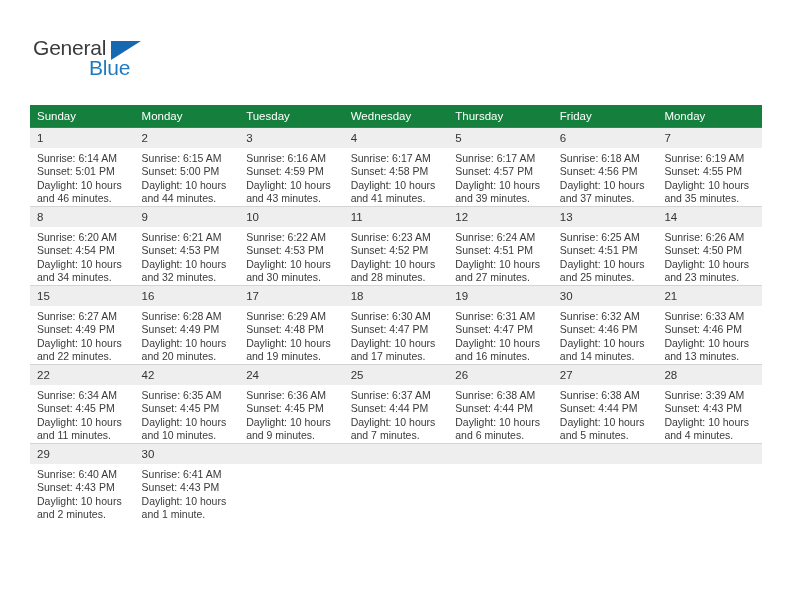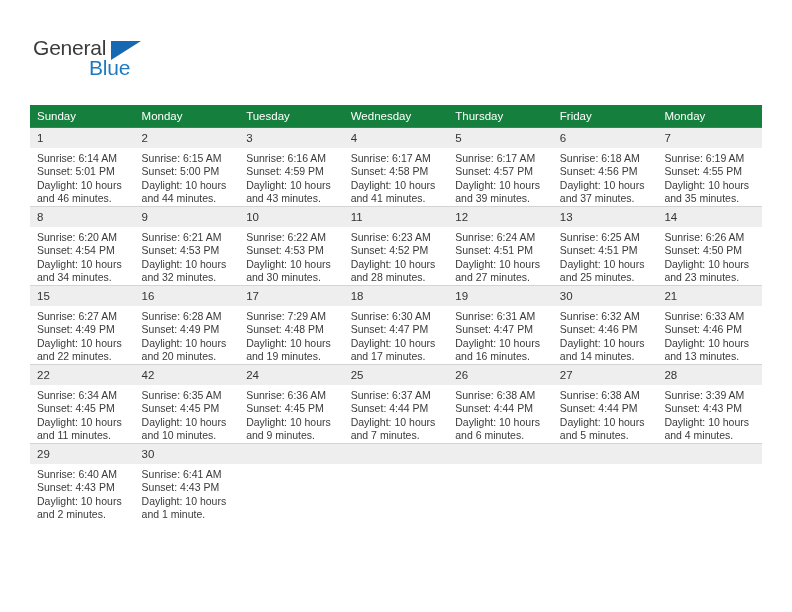--- a/index.html
+++ b/index.html
@@ -320,21 +320,21 @@
           <div class="lines">
             <div>Sunrise: 6:28 AM</div>
             <div>Sunset: 4:49 PM</div>
             <div>Daylight: 10 hours</div>
             <div>and 20 minutes.</div>
           </div>
         </td>
         <td>
           <span class="daynum">17</span>
           <div class="lines">
-            <div>Sunrise: 7:29 AM</div>
+            <div>Sunrise: 6:29 AM</div>
             <div>Sunset: 4:48 PM</div>
             <div>Daylight: 10 hours</div>
             <div>and 19 minutes.</div>
           </div>
         </td>
         <td>
           <span class="daynum">18</span>
           <div class="lines">
             <div>Sunrise: 6:30 AM</div>
             <div>Sunset: 4:47 PM</div>

